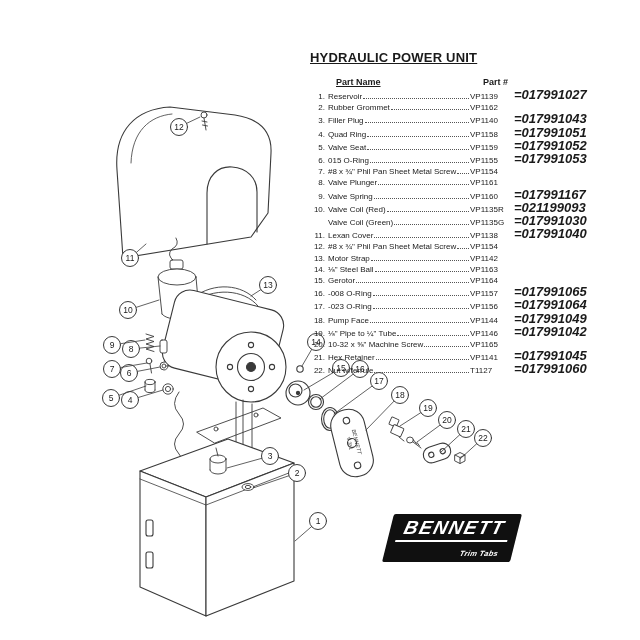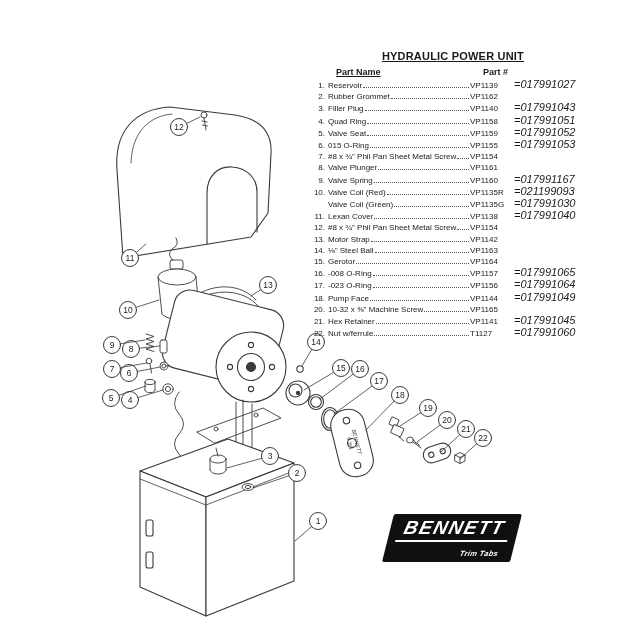--- a/index.html
+++ b/index.html
@@ -1,31 +1,31 @@
 <!DOCTYPE html>
 <html><head>
 <meta charset="utf-8">
 <style>
   html,body{margin:0;padding:0;width:640px;height:640px;background:#fff;overflow:hidden;}
   body{font-family:"Liberation Sans",sans-serif;color:#1a1a1a;position:relative;}
   .page{position:absolute;inset:0;}
   svg.diagram{position:absolute;left:0;top:0;}
 
   .title-block{position:absolute;left:310px;top:50px;width:254px;}
-  .title{font-size:11px;font-weight:bold;text-decoration:underline;text-align:right;letter-spacing:.2px;padding-right:40px;margin-bottom:5px;white-space:nowrap;}
+  .title{font-size:13px;font-weight:bold;text-decoration:underline;text-align:left;letter-spacing:.2px;padding-right:40px;margin-bottom:12px;white-space:nowrap;}
   .thead{display:flex;font-size:9px;font-weight:bold;margin-bottom:2px;}
   .h-name{margin-left:26px;text-decoration:underline;}
   .h-part{margin-left:auto;margin-right:56px;}
   #rows{margin-top:2px;}
   .prow{display:flex;align-items:baseline;font-size:8px;line-height:11.2px;white-space:nowrap;}
   .pnum{flex:none;width:15px;text-align:right;margin-right:3px;}
   .pname{flex:none;}
   .leader{flex:1;min-width:2px;border-bottom:1px dotted #555;margin:0 1px 2px 1px;}
   .ppart{flex:none;width:44px;}
-  .poem{flex:none;width:50px;font-weight:normal;font-style:italic;font-size:11px;}
+  .poem{flex:none;width:50px;font-weight:bold;font-style:italic;font-size:13px;}
 
   .logo{position:absolute;left:388px;top:514px;width:128px;}
   .logo-banner{background:#101010;transform:skewX(-14deg);padding:2px 8px 0 8px;border-radius:2px;}
   .logo-brand{display:block;color:#fff;font-style:italic;font-weight:bold;font-size:19px;letter-spacing:1.5px;text-align:center;line-height:24px;}
   .logo-strip{border-top:2px solid #fff;text-align:right;padding:0 6px 2px 6px;}
   .logo-tagline{color:#fff;font-style:italic;font-weight:bold;font-size:7.5px;letter-spacing:.3px;}
 </style>
 </head>
 <body>
 
@@ -361,20 +361,27 @@
           <span class="poem">=017991064</span>
         </div>
         <div class="prow">
           <span class="pnum">18.</span>
           <span class="pname">Pump Face</span>
           <span class="leader"></span>
           <span class="ppart">VP1144</span>
           <span class="poem">=017991049</span>
         </div>
         <div class="prow">
+          <span class="pnum">19.</span>
+          <span class="pname">⅛" Pipe to ¼" Tube</span>
+          <span class="leader"></span>
+          <span class="ppart">VP1146</span>
+          <span class="poem">=017991042</span>
+        </div>
+        <div class="prow">
           <span class="pnum">20.</span>
           <span class="pname">10-32 x ⅝" Machine Screw</span>
           <span class="leader"></span>
           <span class="ppart">VP1165</span>
           <span class="poem"></span>
         </div>
         <div class="prow">
           <span class="pnum">21.</span>
           <span class="pname">Hex Retainer</span>
           <span class="leader"></span>

